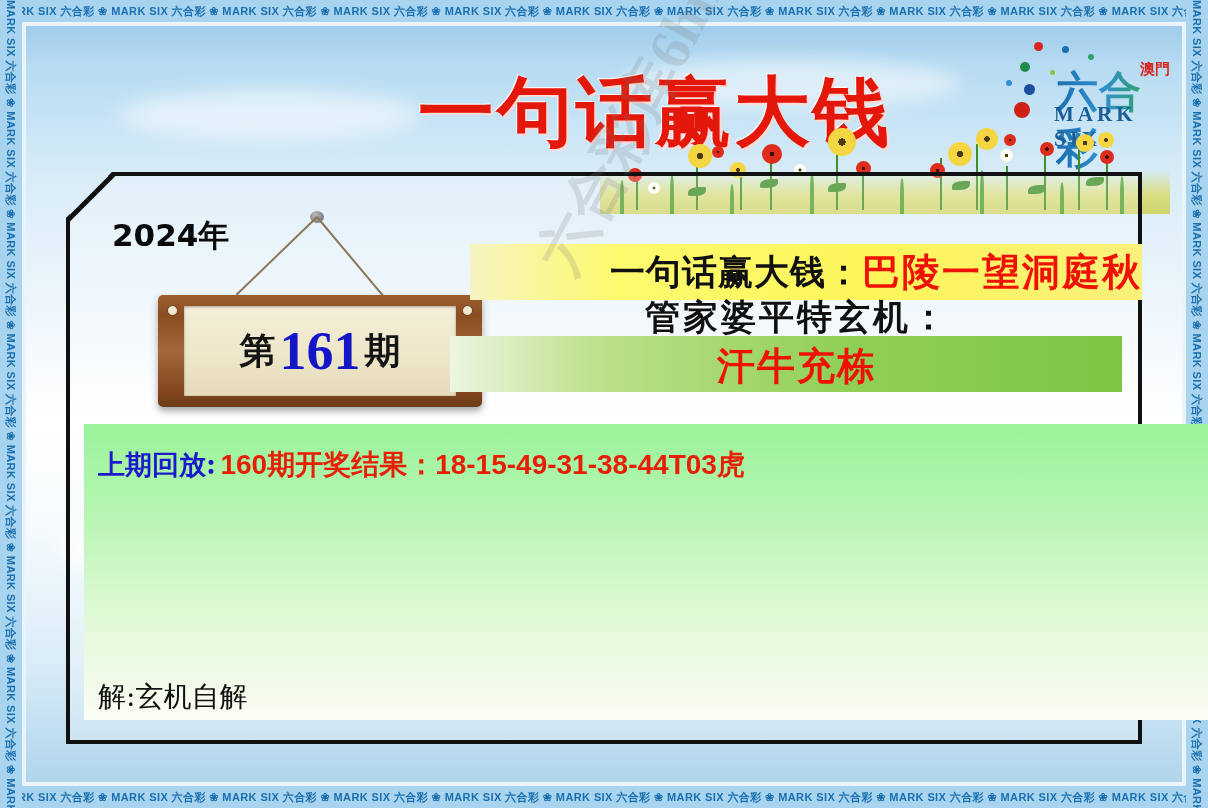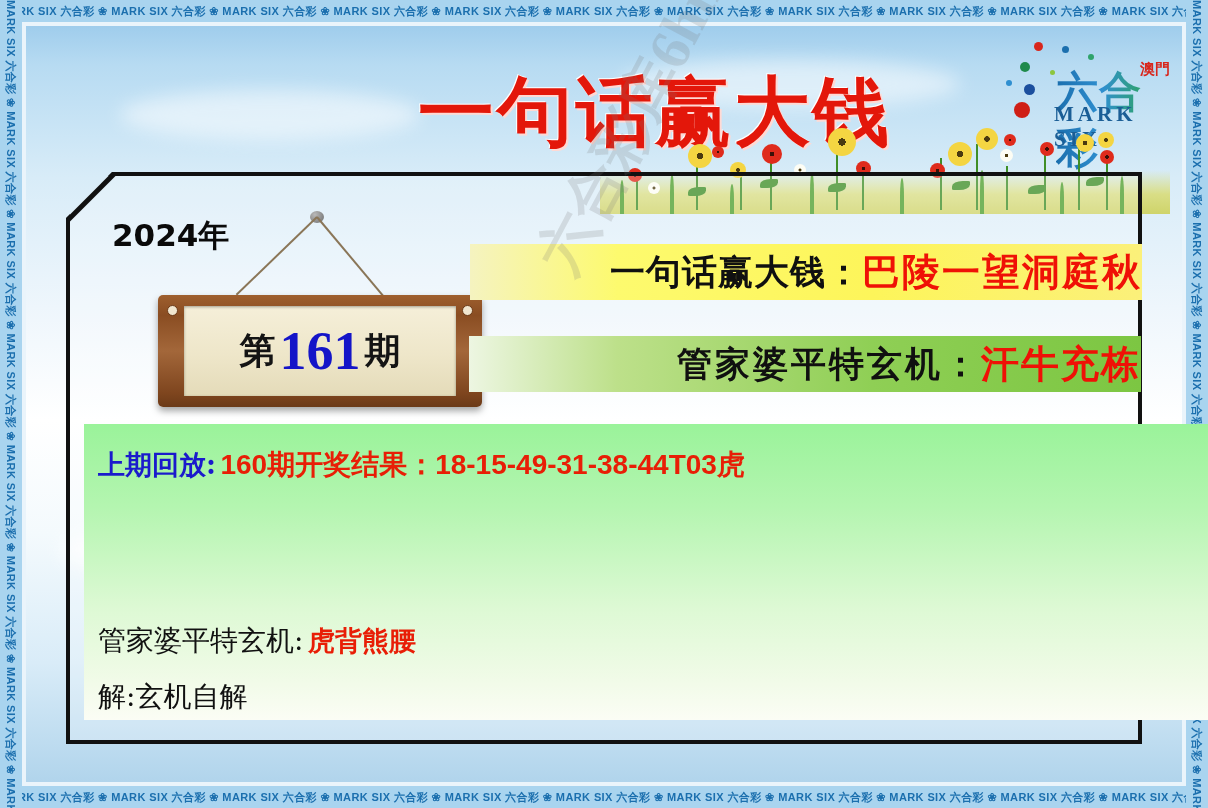--- a/index.html
+++ b/index.html
@@ -230,22 +230,23 @@
     padding-left: 22px;
     box-sizing: border-box;
     white-space: nowrap;
     justify-content: flex-end;
   }
   .banner-1 {
     left: 470px; top: 244px; width: 672px;
     background: linear-gradient(90deg, #f5f3c0 0%, #fdfa6e 22%, #fdf55a 60%, #fbf07a 100%);
   }
   .banner-2 {
-    left: 469px; top: 336px; width: 672px;
+    left: 450px; top: 336px; width: 672px;
     background: linear-gradient(90deg, #edf6e2 0%, #bde08a 22%, #8fcf55 60%, #7cc642 100%);
+    flex-direction: column;
   }
   .banner .lbl {
     font-size: 35px; font-weight: bold; color: #101010;
     letter-spacing: 1px;
     font-family: "DejaVu Sans", sans-serif;
   }
   .banner .val {
     font-size: 38px; font-weight: bold; color: #ef1106;
     letter-spacing: 2px;
     font-family: "DejaVu Sans", sans-serif;
@@ -411,24 +412,20 @@
   <div class="banner banner-2">
     <span class="lbl">管家婆平特玄机：</span>
     <span class="val">汗牛充栋</span>
   </div>
 
   <div class="panel">
     <div class="line row1">
       <span class="k k-blue">上期回放:</span>
       <span class="v-red">160期开奖结果：18-15-49-31-38-44T03虎</span>
     </div>
-    <div class="line row4">
-      <span class="k k-black">管家婆平特玄机:</span>
-      <span class="v-red-b">虎背熊腰</span>
-    </div>
     <div class="line row5">
       <span class="k k-black">解:玄机自解</span>
     </div>
   </div>
 
   <div class="watermark">六合彩库6hmu.com</div>
 
 </div>
 
 </body></html>

